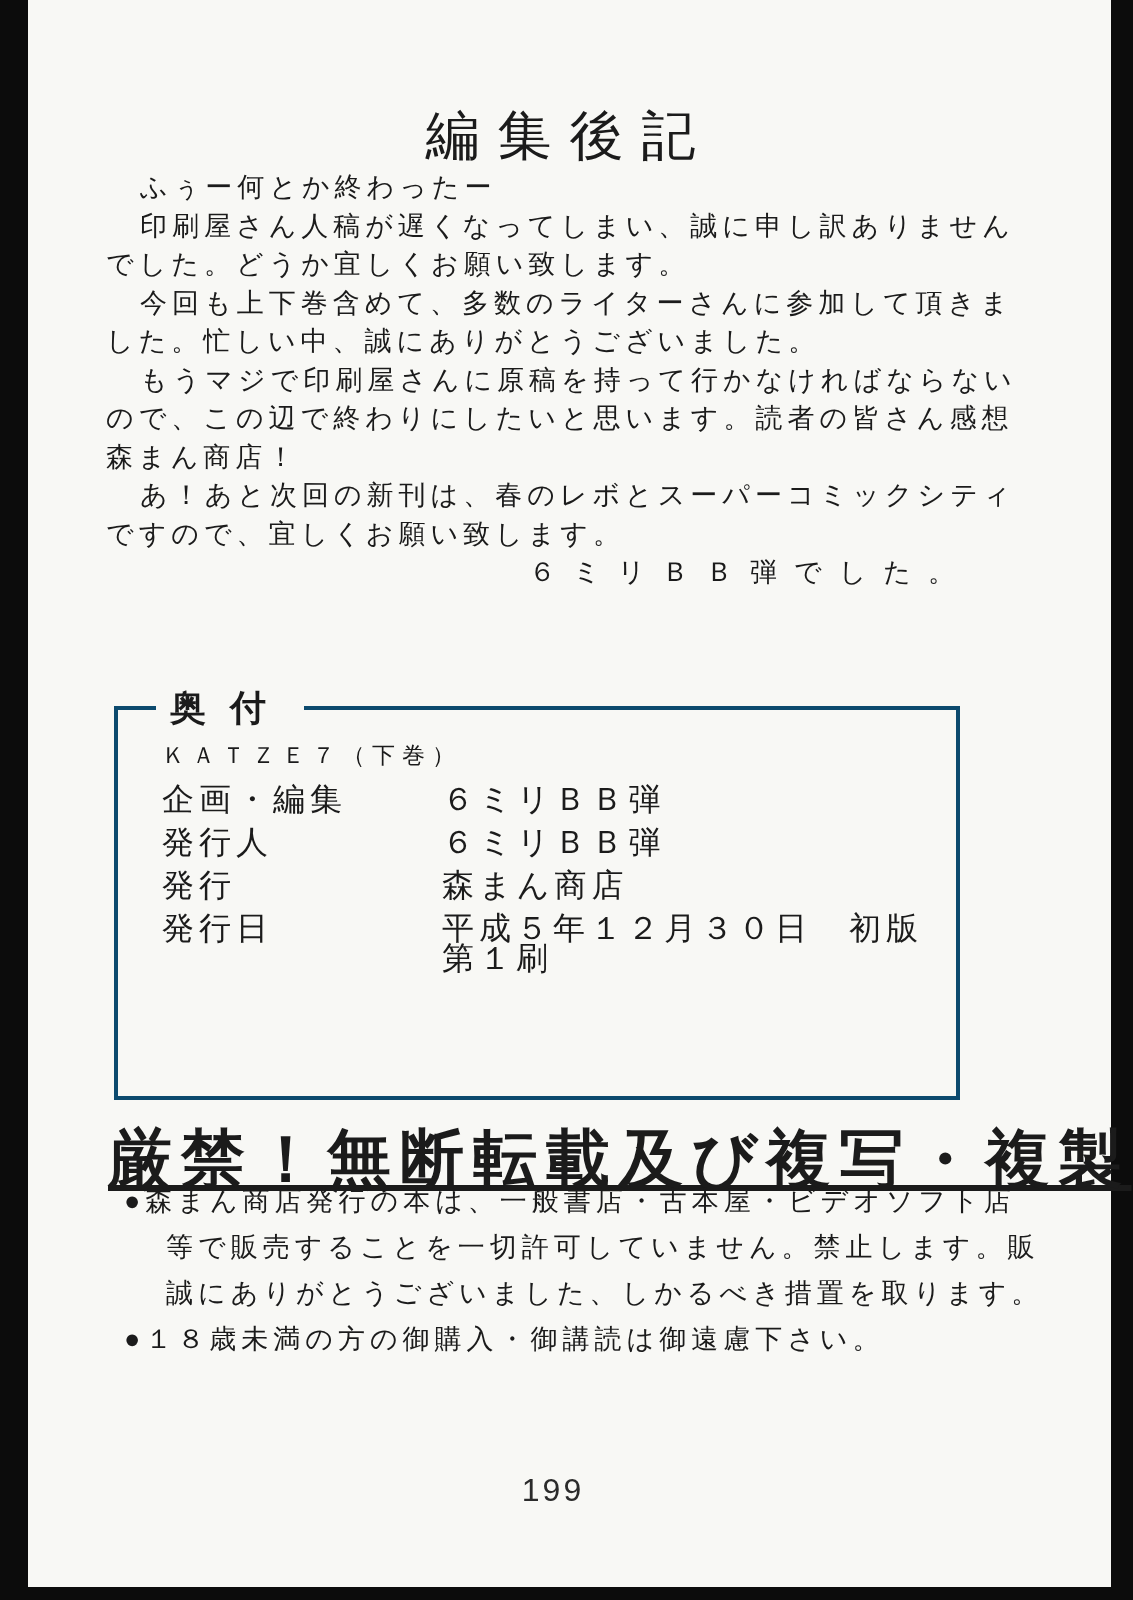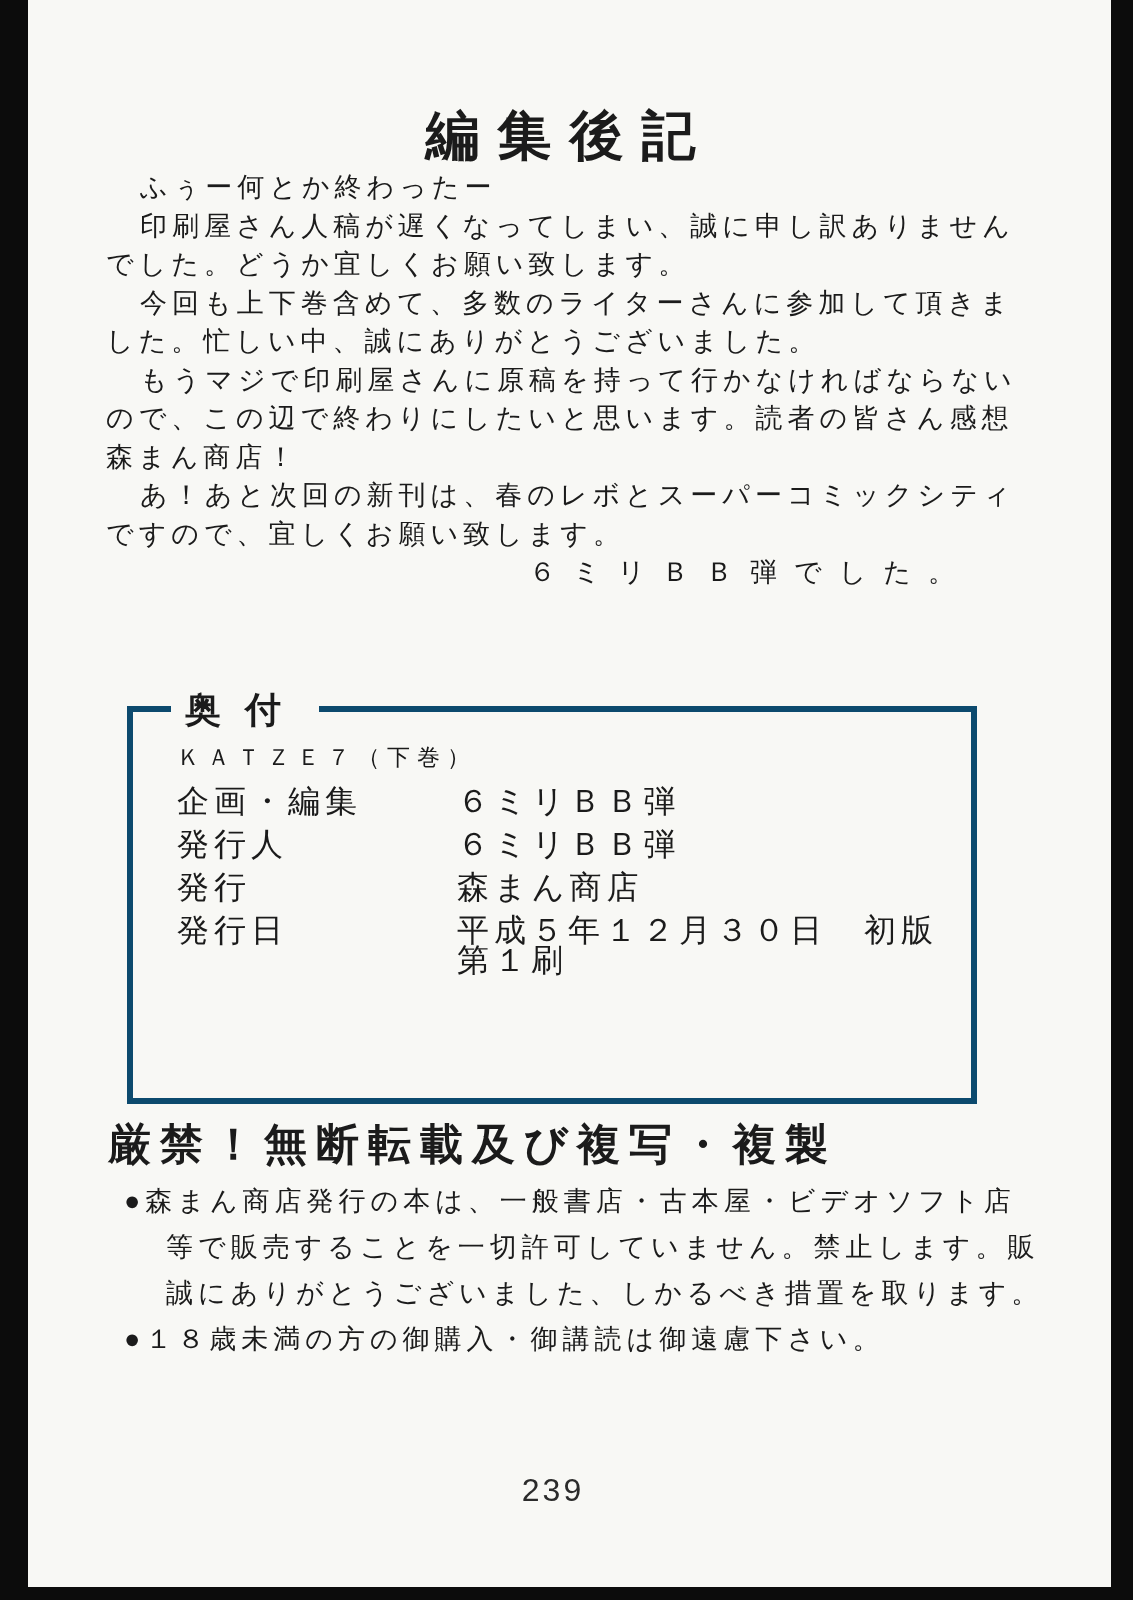--- a/index.html
+++ b/index.html
@@ -14,40 +14,40 @@
   }
   
   .edge-left   { position:absolute; left:0; top:0; width:28px; height:1600px; background:#0c0c0c; }
   .edge-right  { position:absolute; right:0; top:0; width:22px; height:1600px; background:#0c0c0c; }
   .edge-bottom { position:absolute; left:0; bottom:0; width:1133px; height:13px; background:#0c0c0c; }
 
   
   .afterword-title {
     position:absolute; left:28px; right:22px; top:100px;
     text-align:center;
-    font-size:54px; font-weight:bold;
+    font-size:54px; font-weight:normal;
     letter-spacing:18px;
   }
 
   
   .afterword-body {
     position:absolute; left:106px; top:168px; width:918px;
     font-size:27px; letter-spacing:5px; line-height:38.5px;
   }
   .line.indent { padding-left:34px; }
   .afterword-signoff {
     text-align:right; padding-right:52px;
     letter-spacing:17px;
   }
 
   
   .colophon-box {
-    position:absolute; left:127px; top:706px;
+    position:absolute; left:114px; top:706px;
     width:838px; height:386px;
-    border:6px solid #0c4a6e;
+    border:4px solid #0c4a6e;
     box-sizing:content-box;
   }
   .colophon-label {
     position:absolute; top:-25px; left:38px;
     background:#f8f8f5;
     padding:0 14px;
     font-size:36px; font-weight:bold; letter-spacing:24px;
     line-height:46px;
   }
   .colophon-title {
@@ -59,22 +59,23 @@
     margin:13px 0 0 44px;
     font-size:32px; letter-spacing:5px;
     line-height:30px;
   }
   .colophon-row .row-label { width:280px; flex:none; }
   .colophon-row .row-value { flex:1; }
 
   
   .warning-title {
     position:absolute; left:108px; top:1116px;
-    font-size:43px; font-weight:bold; letter-spacing:9px;
+    font-size:64px; font-weight:bold; letter-spacing:9px;
     white-space:nowrap;
+    text-decoration:underline;
   }
   .warning-body {
     position:absolute; left:124px; top:1178px; width:930px;
     font-size:27px; letter-spacing:5px; line-height:46px;
   }
   .warning-line.cont { padding-left:42px; }
 
   
   .page-number {
     position:absolute; left:28px; top:1472px; width:1050px;
@@ -132,15 +133,15 @@
 
   <div class="warning-title">厳禁！無断転載及び複写・複製</div>
 
   <div class="warning-body">
     <div class="warning-line">●森まん商店発行の本は、一般書店・古本屋・ビデオソフト店</div>
     <div class="warning-line cont">等で販売することを一切許可していません。禁止します。販</div>
     <div class="warning-line cont">誠にありがとうございました、しかるべき措置を取ります。</div>
     <div class="warning-line">●１８歳未満の方の御購入・御講読は御遠慮下さい。</div>
   </div>
 
-  <div class="page-number">239</div>
+  <div class="page-number">199</div>
 
 </div>
 
 </body></html>

